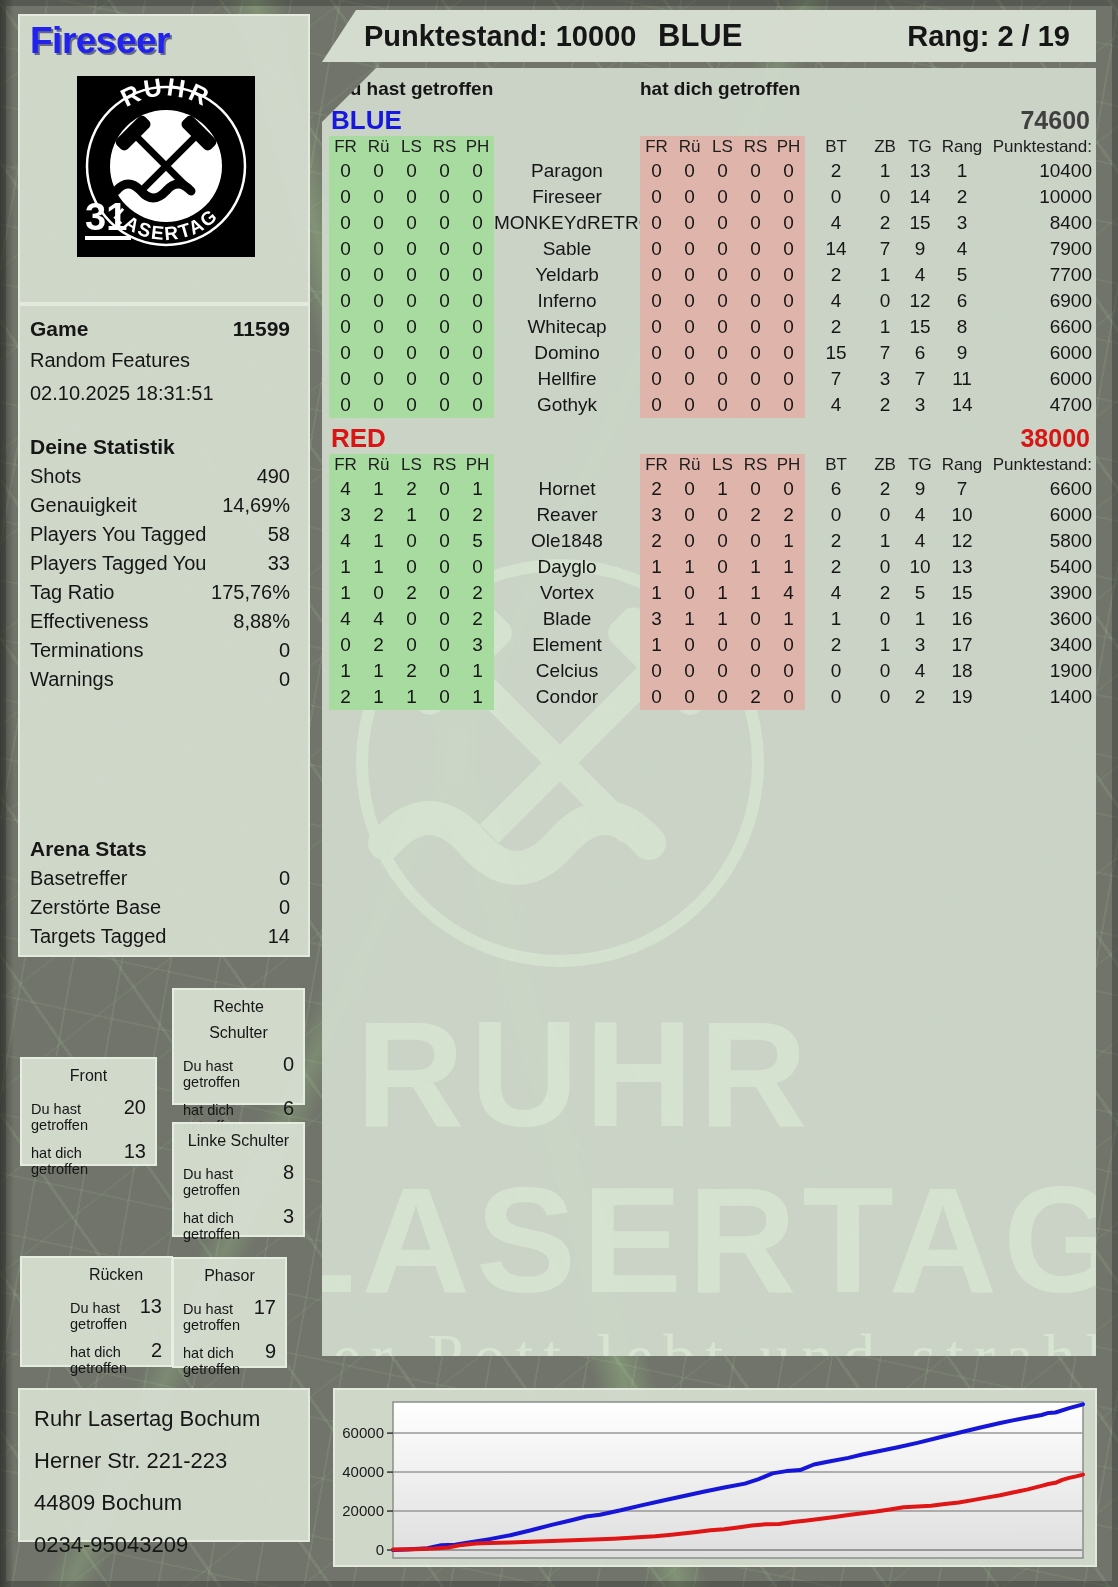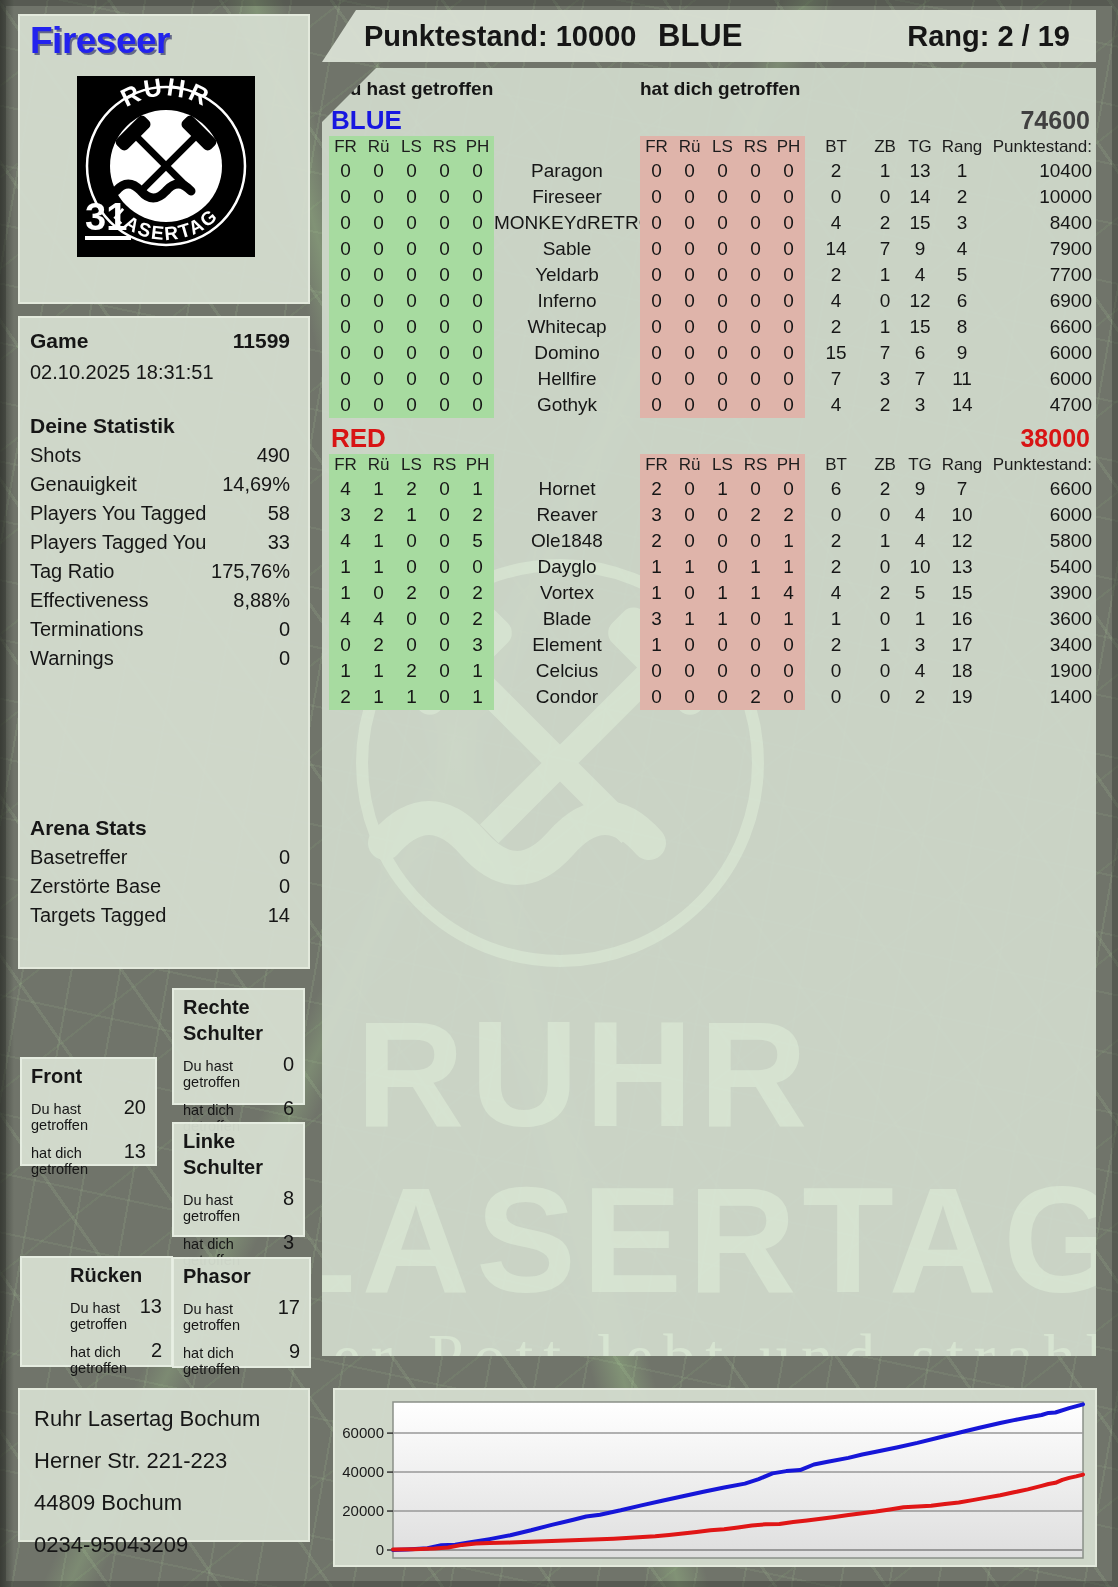--- a/index.html
+++ b/index.html
@@ -60,30 +60,30 @@
   .tgrid .sc{text-align:right;}
   .tgrid .nm{overflow:visible;}
   
   .watermark{position:absolute;left:0;top:0;width:100%;height:100%;pointer-events:none;color:#e0f0da;}
   .wm-word{position:absolute;font-weight:bold;opacity:0.55;letter-spacing:6px;white-space:nowrap;}
   .wm-ruhr{left:34px;top:920px;font-size:150px;}
   .wm-laser{left:-58px;top:1086px;font-size:150px;}
   .wm-slogan{position:absolute;left:-46px;top:1252px;font-family:"Liberation Serif",serif;font-weight:normal;
     font-size:64px;letter-spacing:10px;opacity:0.6;white-space:nowrap;}
   
-  .gamepanel{left:18px;top:316px;width:292px;height:653px;padding:8px 18px 0 10px;}
+  .gamepanel{left:18px;top:304px;width:292px;height:653px;padding:8px 18px 0 10px;}
   .hrow{display:flex;justify-content:space-between;font-weight:bold;font-size:21px;line-height:30px;}
   .line20{font-size:20px;line-height:33px;}
   .sectitle{font-weight:bold;font-size:21px;line-height:30px;}
   .srow{display:flex;justify-content:space-between;font-size:20px;line-height:29px;}
   #stats-title{margin-top:22px;}
   #arena-title{margin-top:140px;}
   
   .statbox{position:absolute;background:rgba(214,222,209,0.95);border:2px solid rgba(250,255,245,0.5);padding:4px 9px 0 9px;}
-  .sb-title{text-align:left;font-weight:bold;font-size:20px;line-height:26px;}
+  .sb-title{text-align:center;font-weight:normal;font-size:16px;line-height:26px;}
   .sb-row{display:flex;justify-content:space-between;align-items:baseline;margin-top:7px;}
   .sb-row .lb{font-size:14.5px;}
   .sb-row .vl{font-size:20px;}
   
   .address{left:18px;top:1388px;width:292px;height:154px;padding:8px 14px;}
   .address div{font-size:22px;line-height:42px;white-space:nowrap;}
   
   .chartpanel{left:333px;top:1388px;width:764px;height:179px;}
   .chartpanel svg{display:block;}
 </style>
@@ -543,20 +543,21 @@
           <div class="sc">1400</div>
         </div>
       </div>
   </div>
 
   <div class="panel gamepanel">
     <div class="hrow">
       <span>Game</span>
       <span>11599</span>
     </div>
+    <div class="line20">Random Features</div>
     <div class="line20">02.10.2025 18:31:51</div>
     <div class="sectitle" id="stats-title">Deine Statistik</div>
     <div id="stats-rows">
         <div class="srow">
           <span>Shots</span>
           <span>490</span>
         </div>
         <div class="srow">
           <span>Genauigkeit</span>
           <span>14,69%</span>
@@ -640,21 +641,21 @@
     <div class="sb-title">Rücken</div>
     <div class="sb-row">
         <span class="lb">Du hast getroffen</span>
         <span class="vl">13</span>
       </div>
     <div class="sb-row">
         <span class="lb">hat dich getroffen</span>
         <span class="vl">2</span>
       </div>
   </div>
-  <div class="statbox" style="left:172px;top:1257px;width:139px;height:111px;">
+  <div class="statbox" style="left:172px;top:1257px;width:115px;height:111px;">
     <div class="sb-title">Phasor</div>
     <div class="sb-row">
         <span class="lb">Du hast getroffen</span>
         <span class="vl">17</span>
       </div>
     <div class="sb-row">
         <span class="lb">hat dich getroffen</span>
         <span class="vl">9</span>
       </div>
   </div>

